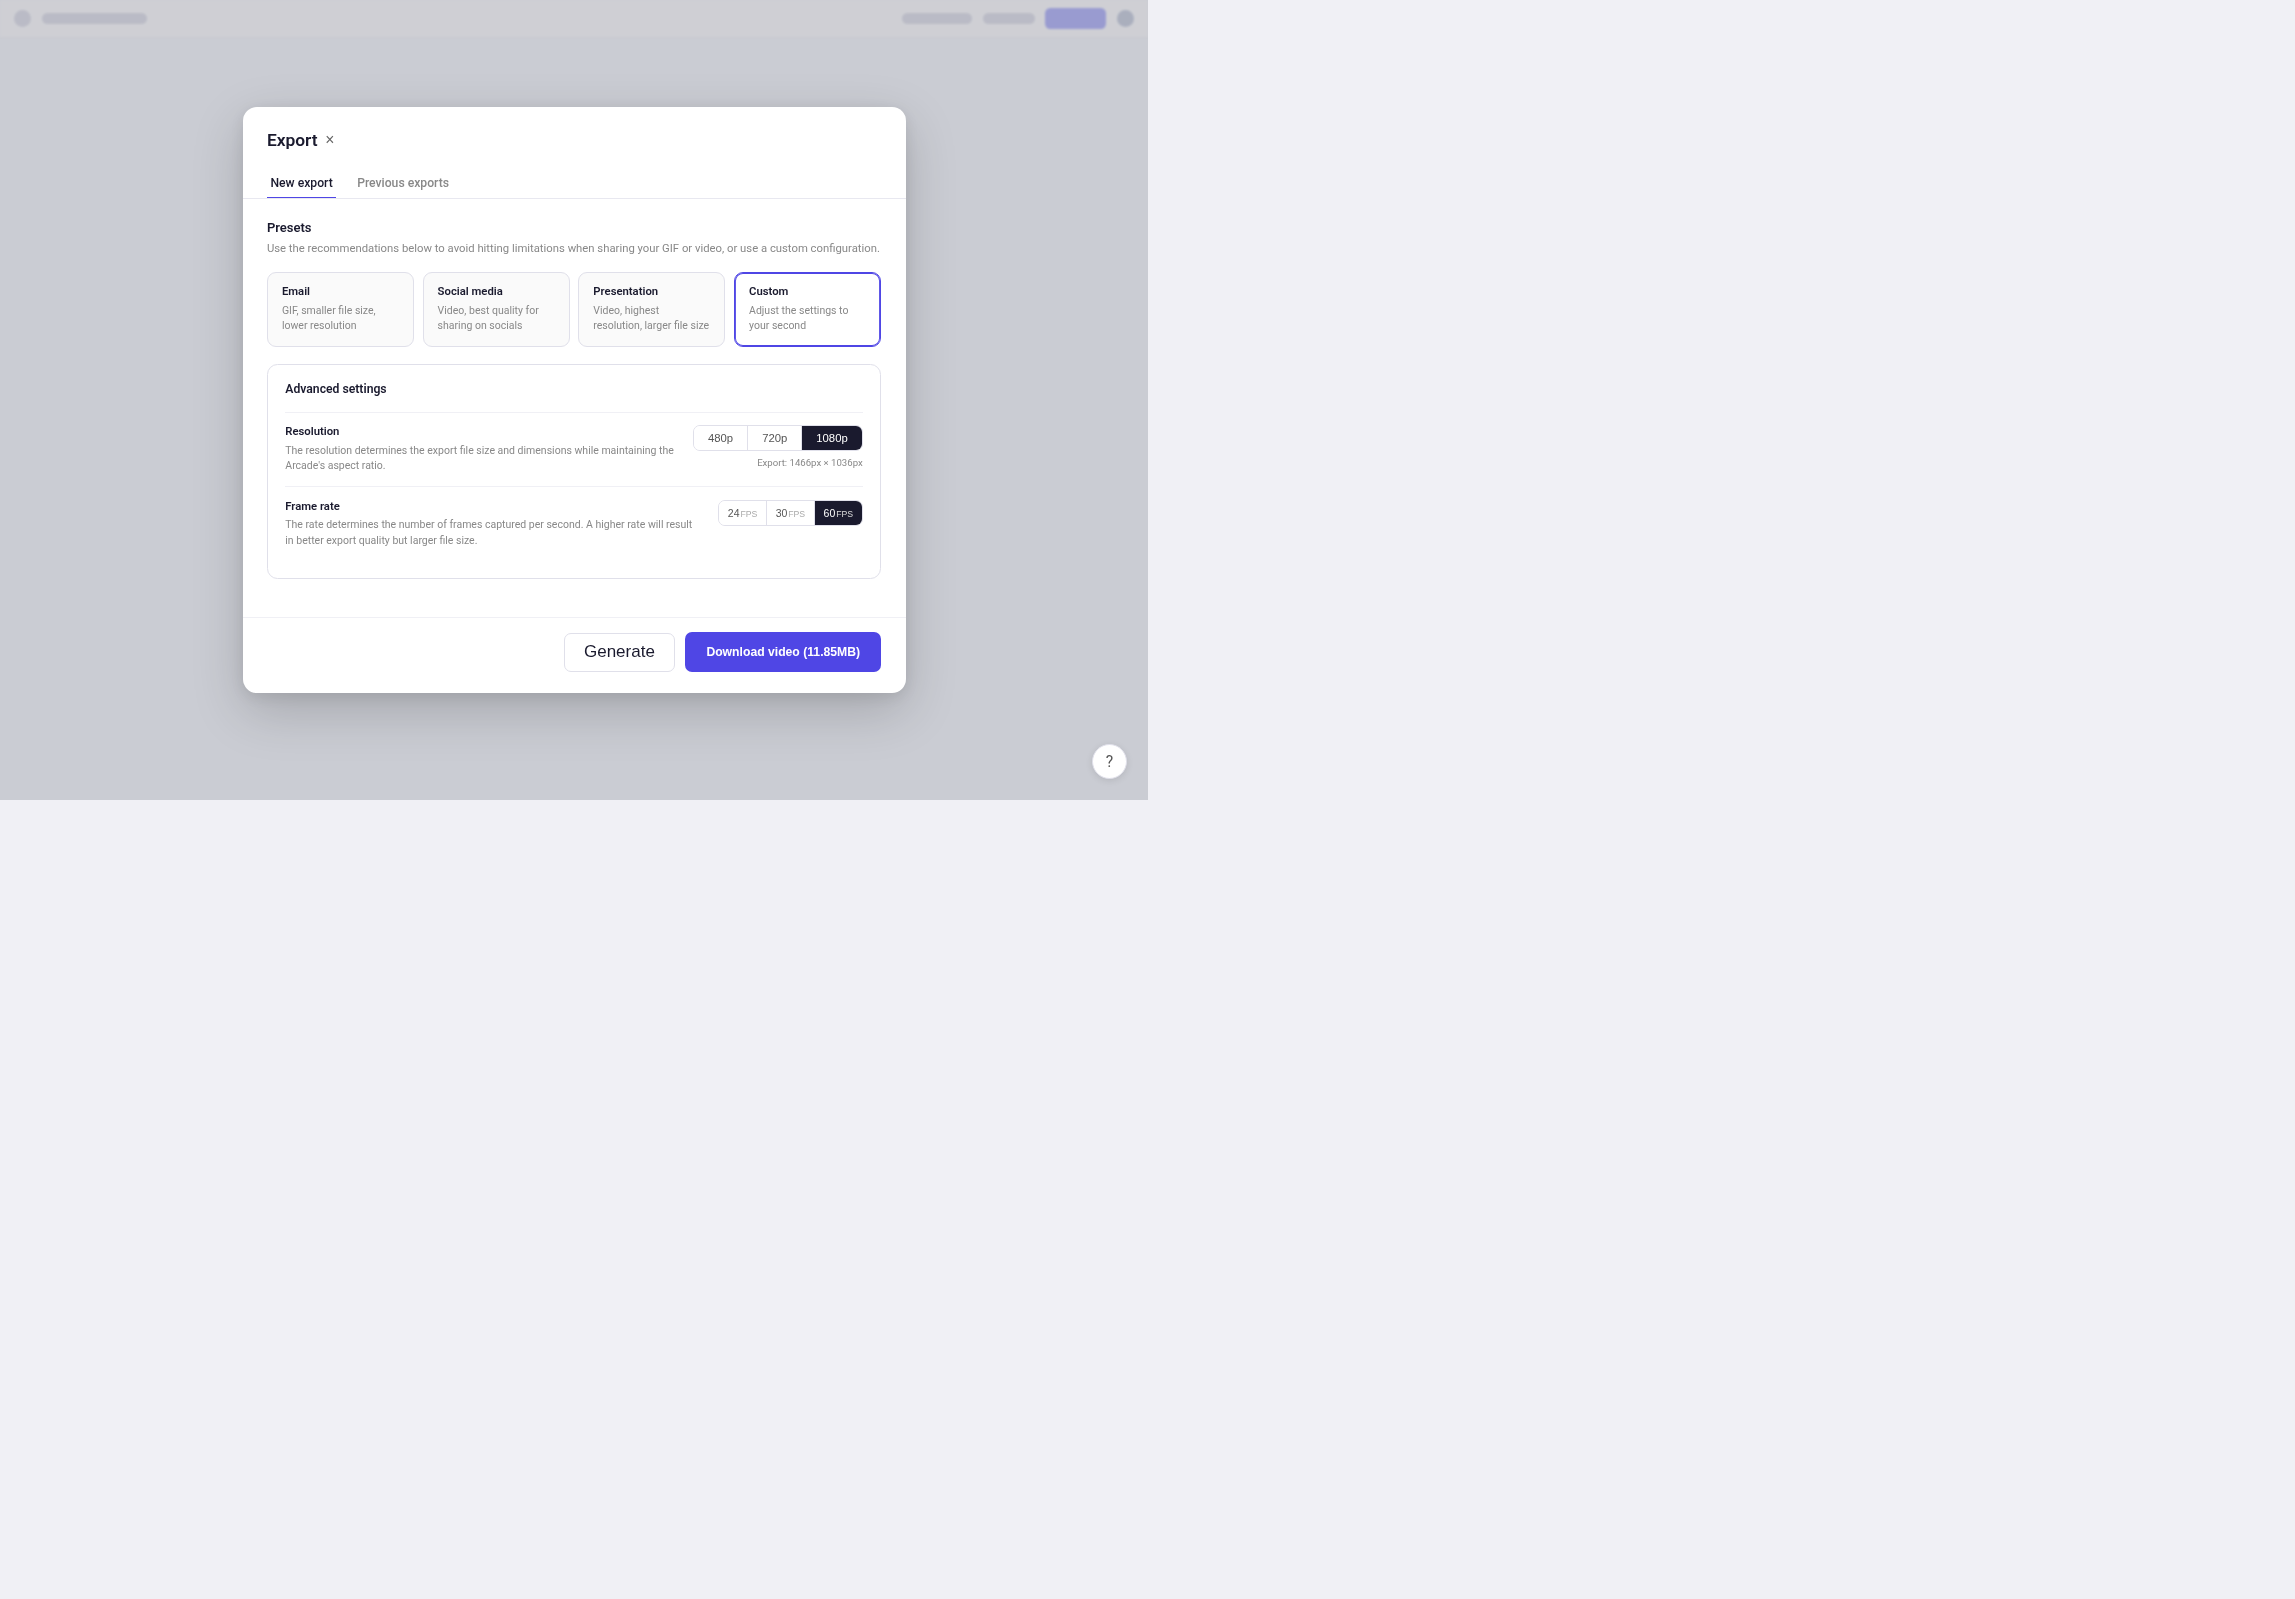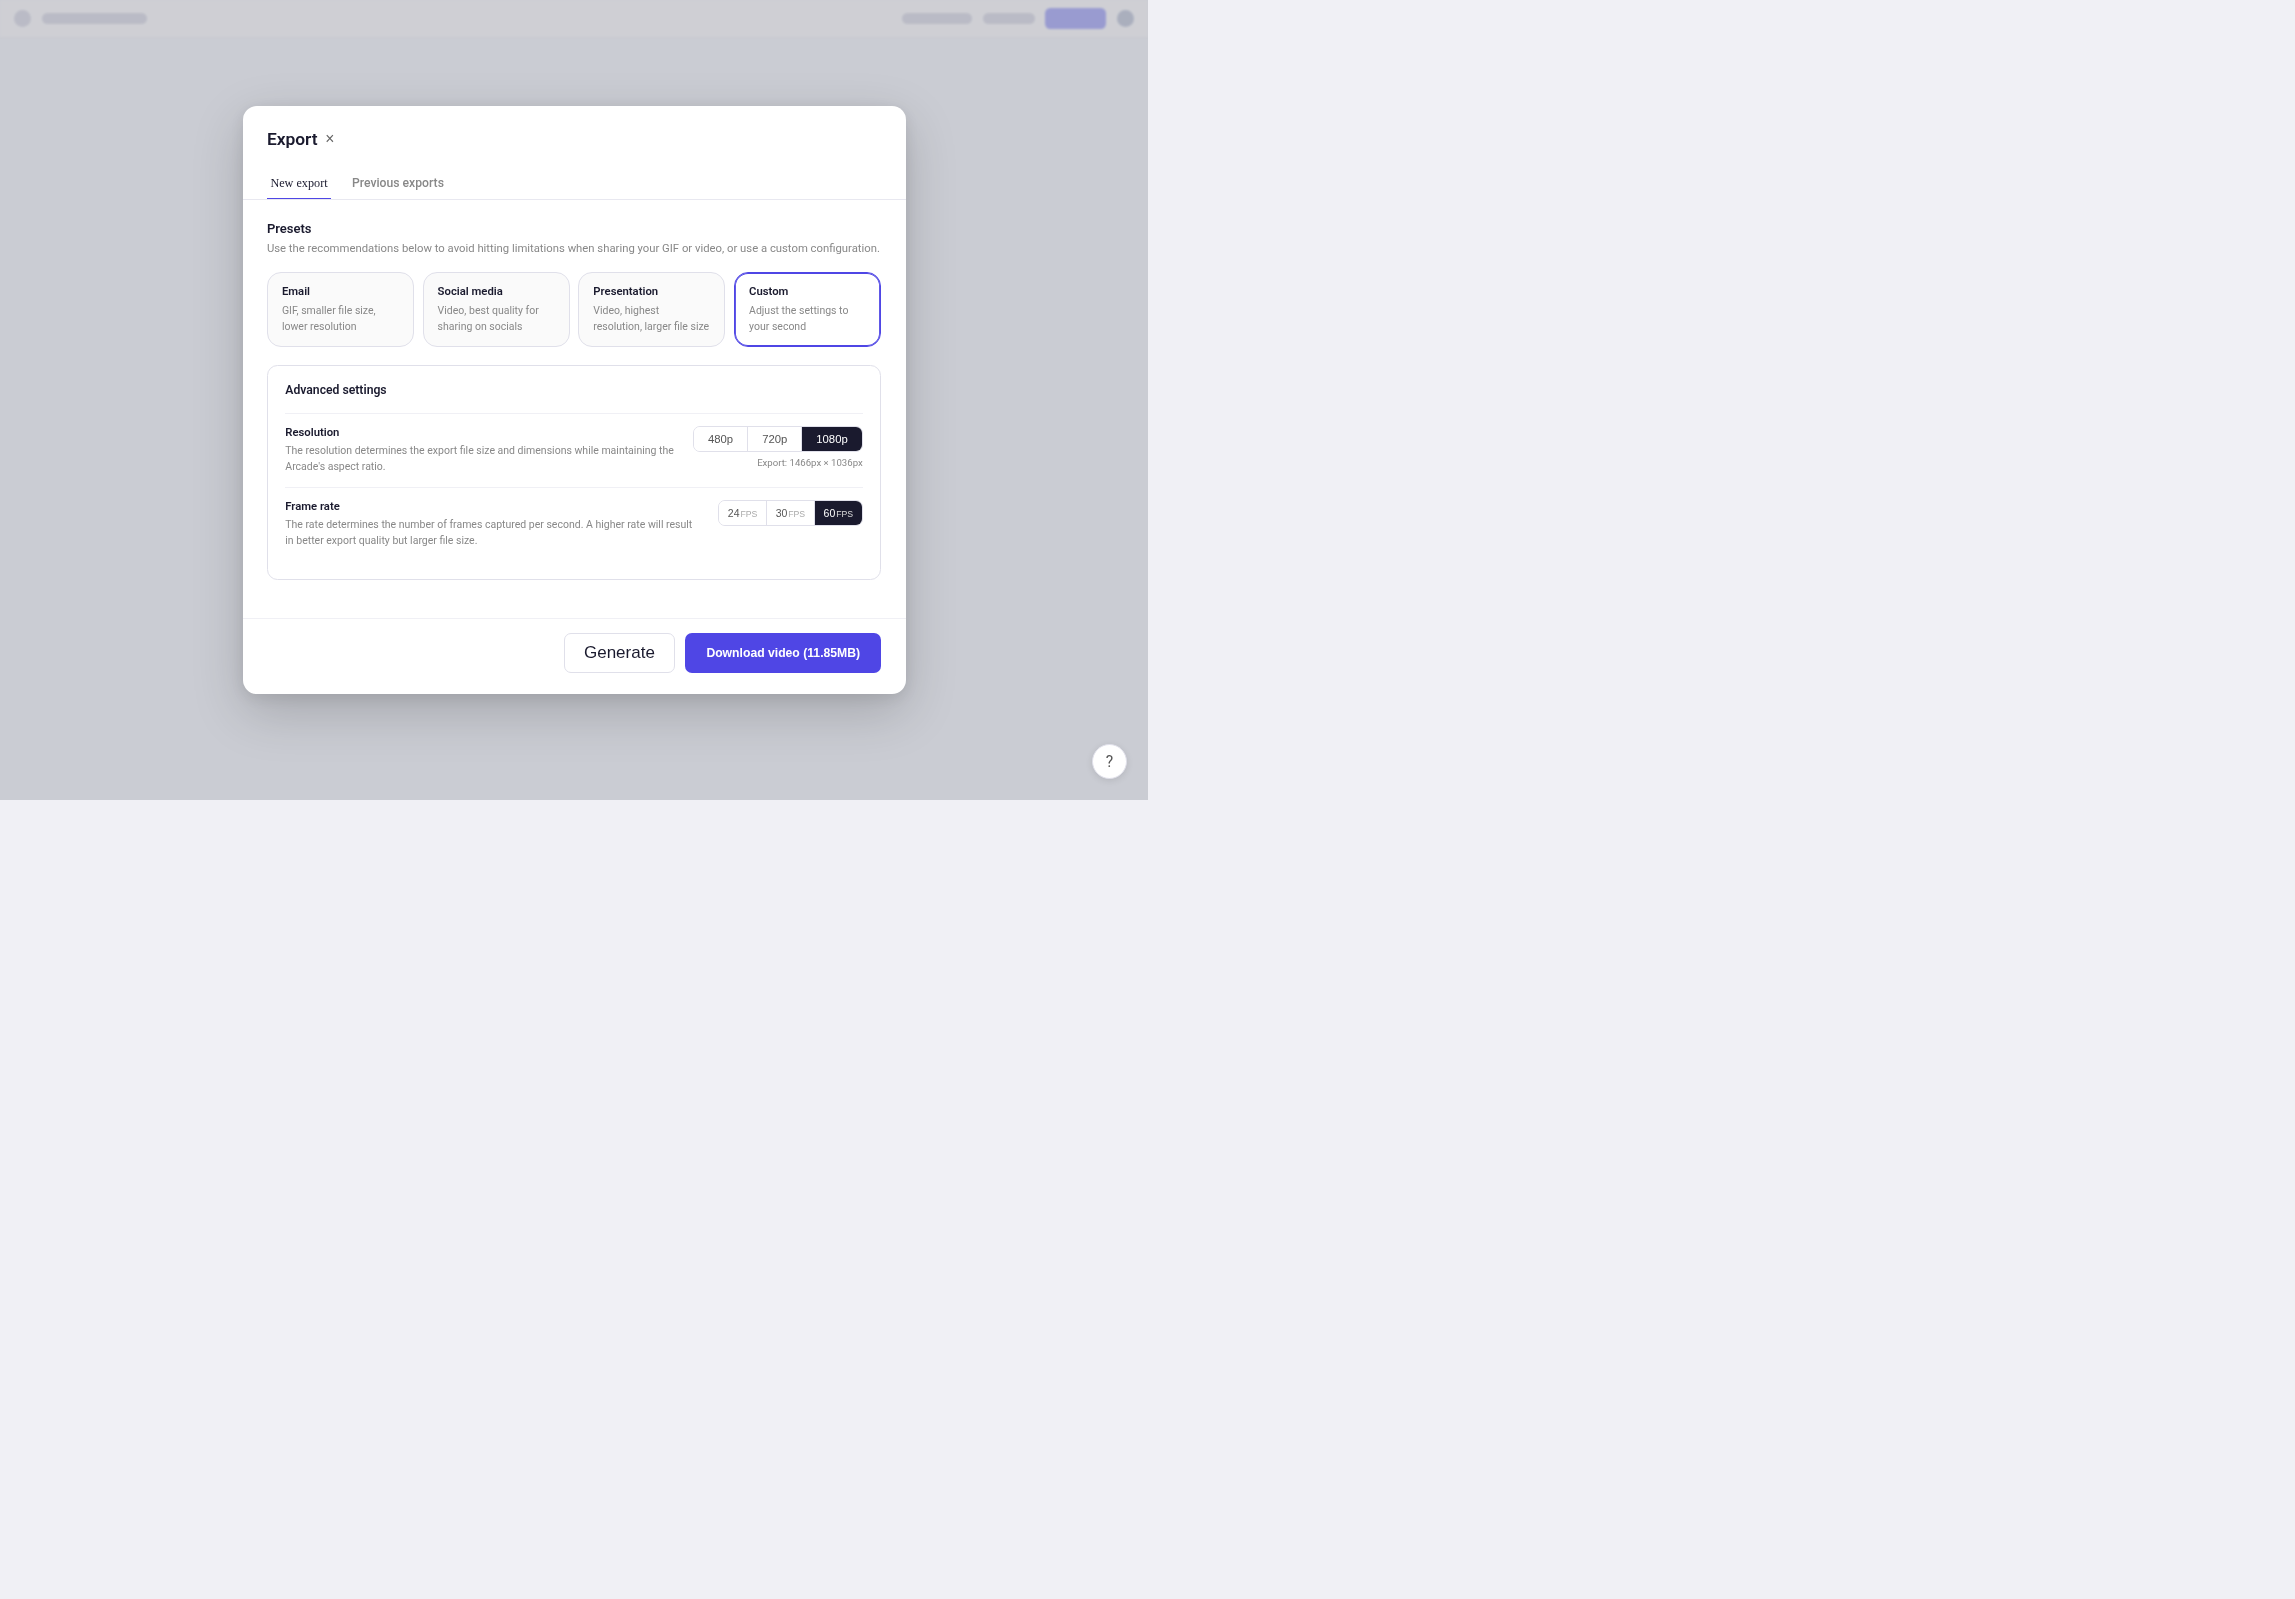--- a/index.html
+++ b/index.html
@@ -116,21 +116,20 @@
       font-size: 12.2px;
       cursor: pointer;
       border-bottom: 1.7px solid transparent;
       color: #888;
       font-weight: 500;
     }
 
     .tab.active {
       color: #1a1a2e;
       border-bottom-color: #4f46e5;
-      font-family: Liberation Serif, serif;
     }
 
     
     .modal-body {
       padding: 21px 24.4px;
       overflow-y: auto;
       flex: 1;
     }
 
     
@@ -150,21 +149,21 @@
 
     .presets-grid {
       display: grid;
       grid-template-columns: repeat(4, 1fr);
       gap: 8.7px;
       margin-bottom: 17.4px;
     }
 
     .preset-card {
       border: 0.9px solid #e0e0ea;
-      border-radius: 14px;
+      border-radius: 9px;
       padding: 12.2px 14px;
       cursor: pointer;
       background: #fafafa;
       transition: border-color 0.15s;
     }
 
     .preset-card.selected {
       border-color: #4f46e5;
       background: #fff;
       box-shadow: 0 0 0 0.9px #4f46e5 inset;

